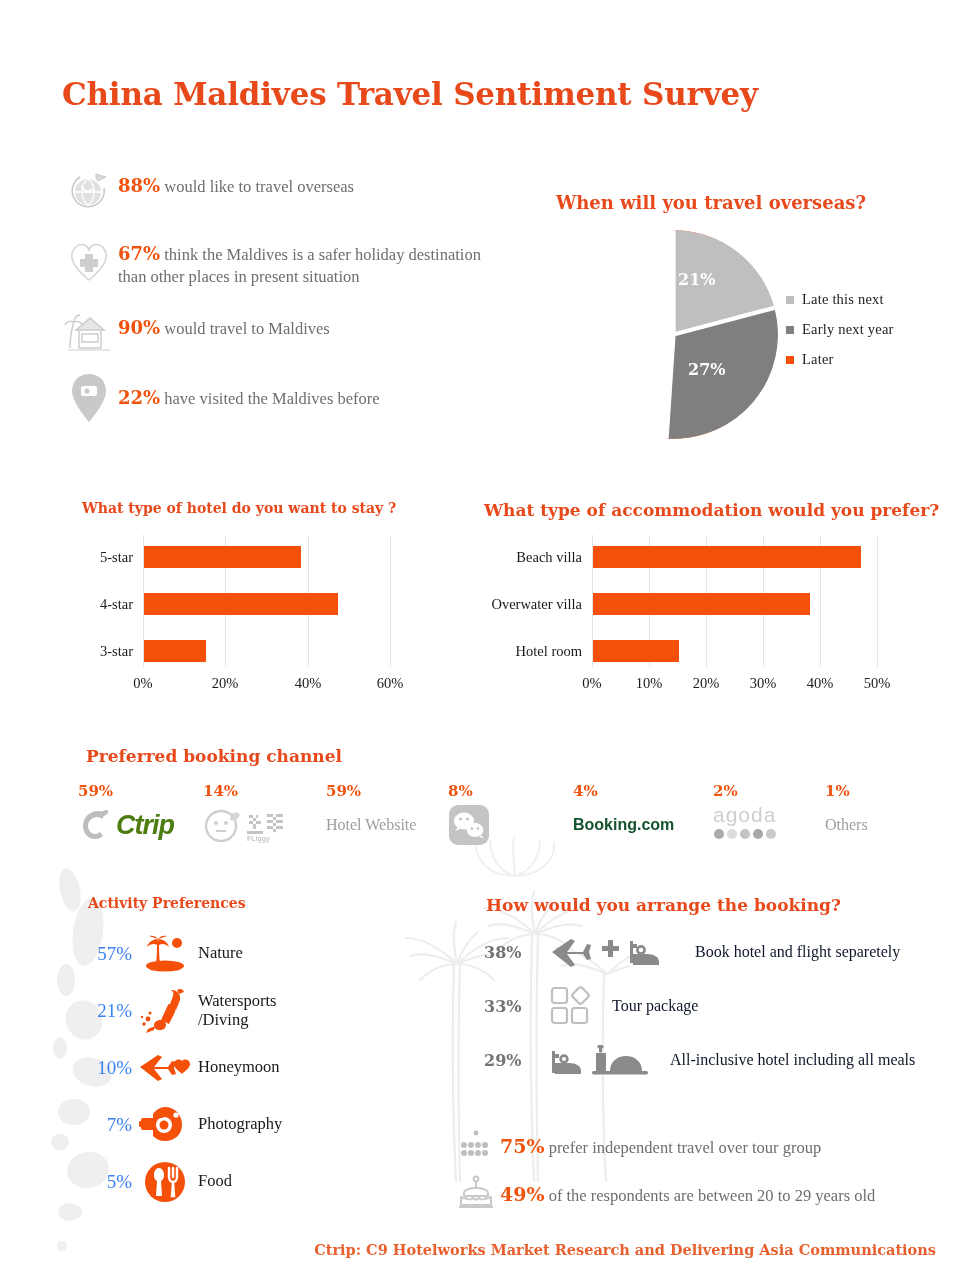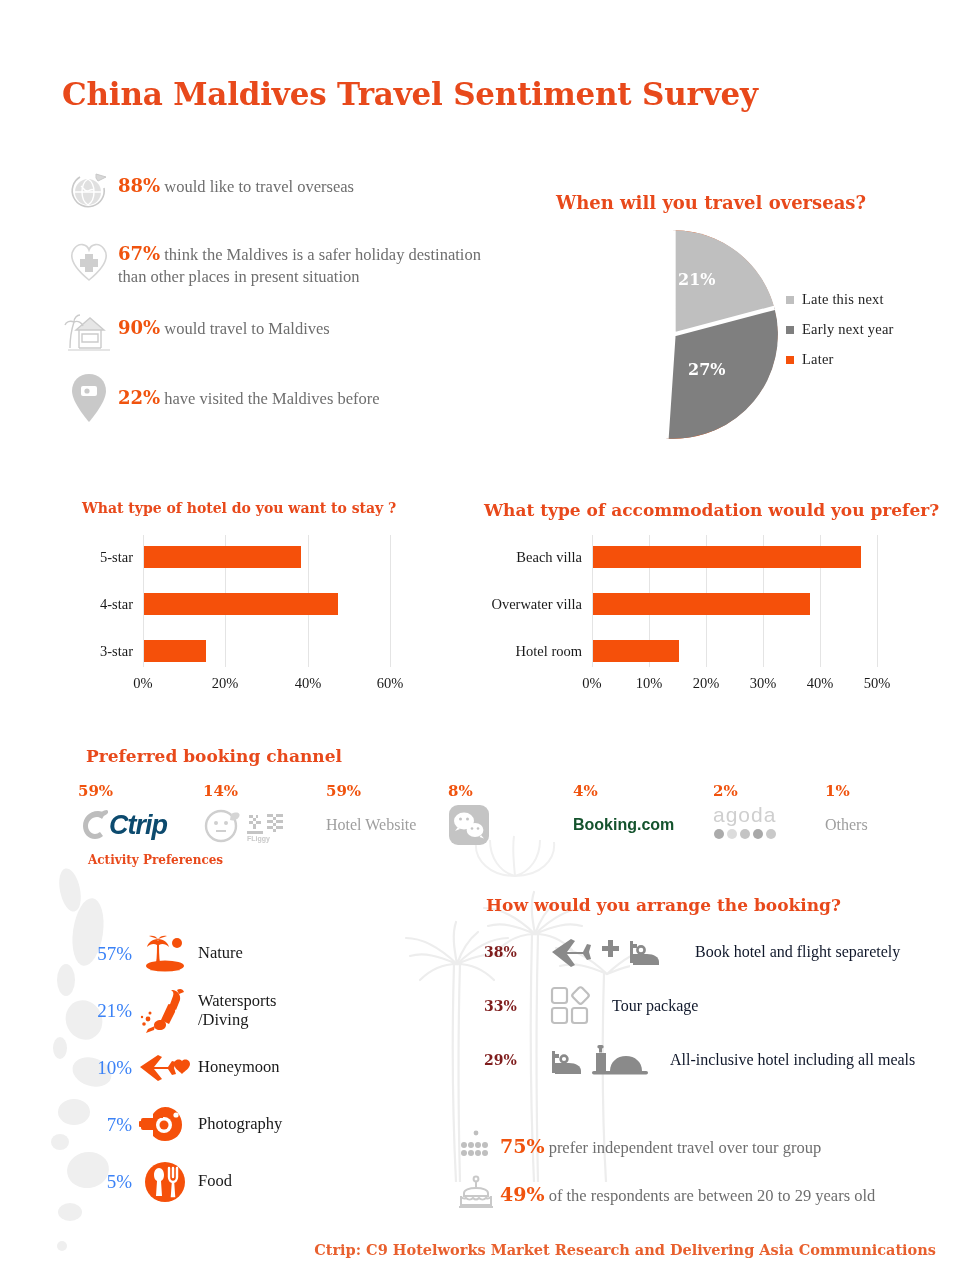--- a/index.html
+++ b/index.html
@@ -64,21 +64,21 @@
   
   .acts{position:absolute;left:72px;top:925px;z-index:5;}
   .act{display:flex;align-items:center;height:57px;}
   .act .p{width:60px;text-align:right;font-size:19px;color:#3b82f6;flex:0 0 60px;}
   .act .ai{width:66px;flex:0 0 66px;display:flex;justify-content:center;align-items:center;}
   .act .al{font-size:16.5px;color:#1a1a1a;line-height:1.15;}
 
   
   .arr{position:absolute;left:484px;top:925px;z-index:5;}
   .arow{display:flex;align-items:center;height:54px;}
-  .arow .p{font-family:"DejaVu Serif",serif;font-weight:bold;font-size:14px;color:#7f1d1d;width:66px;flex:0 0 66px;}
+  .arow .p{font-family:"DejaVu Serif",serif;font-weight:bold;font-size:16px;color:#737373;width:66px;flex:0 0 66px;}
   .arow .ai{display:flex;align-items:center;color:#8A8A8A;margin-right:10px;}
   .arow .al{font-size:16px;color:#0f172a;}
 
   
   .bstats{position:absolute;left:452px;top:1122px;z-index:5;}
   .brow{display:flex;align-items:center;height:48px;}
   .brow .bi{width:48px;flex:0 0 48px;display:flex;justify-content:center;align-items:center;}
   .brow .bt{font-size:16.5px;color:#6E6E6E;}
   .brow .bt b{color:#F0530E;font-family:"DejaVu Serif",serif;font-weight:bold;font-size:19px;}
 
@@ -299,21 +299,21 @@
     <div class="chrow">
 
       <div class="ch" style="width:125px;">
         <div class="pc">59%</div>
         <div class="logo">
           <svg width="30" height="34" viewBox="0 0 30 34" fill="#BDBDBD">
             <path d="M20 3 C11 3 5 10 5 18 c0 7 5 13 12 13 c3 0 6-1 8-3 l-3-4 c-2 1-3 2-5 2 c-4 0-7-4-7-8 c0-5 4-9 9-9 c2 0 4 1 5 2 l3-5 C25 4 23 3 20 3 Z"></path>
             <circle cx="20" cy="12" r="2.4" fill="#FFFFFF"></circle>
             <path d="M23 4 c4-2 6-3 7-1 c1 2-2 4-5 5 z"></path>
           </svg>
-          <span style="font-size:27px;color:#0c4a6e;font-family:'Liberation Sans',sans-serif;font-style:italic;font-weight:bold;letter-spacing:-1px;margin-left:1px;">Ctrip</span>
+          <span style="font-size:27px;color:#4d7c0f;font-family:'Liberation Sans',sans-serif;font-style:italic;font-weight:bold;letter-spacing:-1px;margin-left:8px;">Ctrip</span>
         </div>
       </div>
 
       <div class="ch" style="width:123px;">
         <div class="pc">14%</div>
         <div class="logo">
           <svg width="100" height="40" viewBox="0 0 100 40" fill="none">
             <circle cx="18" cy="21" r="15" fill="none" stroke="#CFCFCF" stroke-width="2.4"></circle>
             <circle cx="13" cy="18" r="2" fill="#CFCFCF"></circle>
             <circle cx="23" cy="18" r="2" fill="#CFCFCF"></circle>
@@ -376,21 +376,21 @@
       <div class="ch" style="width:90px;">
         <div class="pc">1%</div>
         <div class="logo">
           <span class="txtlogo">Others</span>
         </div>
       </div>
 
     </div>
   </div>
 
-  <div class="sh" style="left:88px;top:853px;font-size:12px;">Activity  Preferences</div>
+  <div class="sh" style="left:88px;top:895px;font-size:14px;">Activity  Preferences</div>
 
   <div class="acts">
 
     <div class="act">
       <div class="p">57%</div>
       <div class="ai">
         <svg width="46" height="42" viewBox="0 0 46 42" fill="#F5500A">
           <circle cx="35" cy="10" r="5"></circle>
           <path d="M16 6 c-6 0-10 4-11 8 c3-3 7-4 10-2 M16 6 c6 0 10 4 11 8 c-3-3-7-4-10-2 M16 6 c-2-3-6-4-9-3 M16 6 c2-3 6-4 9-3"></path>
           <path d="M15 8 c0 8 0 16-1 22 h4 c-1-6-1-14-1-22 z"></path>

